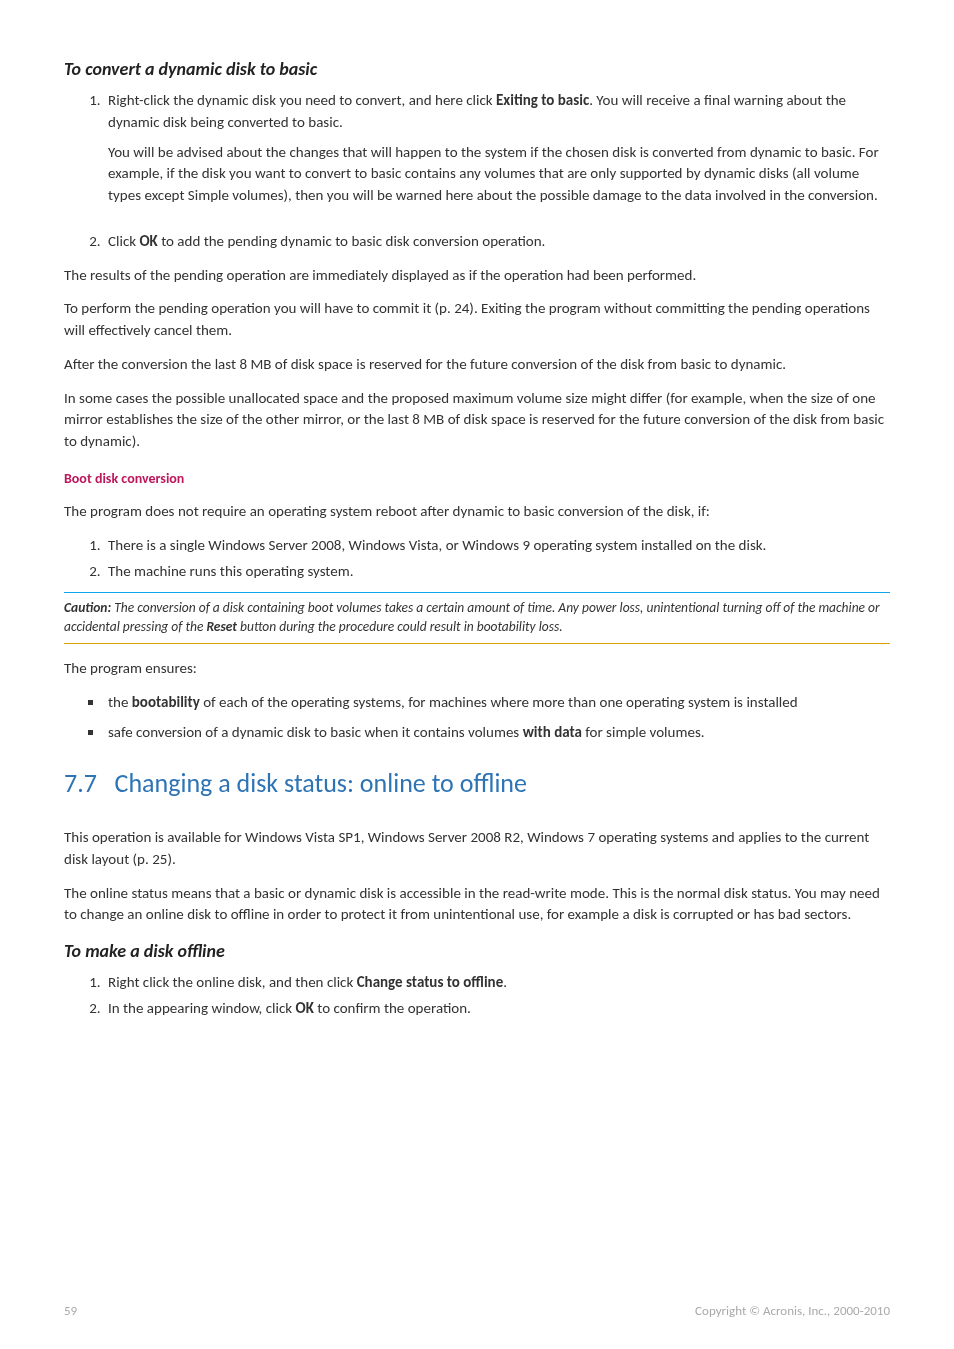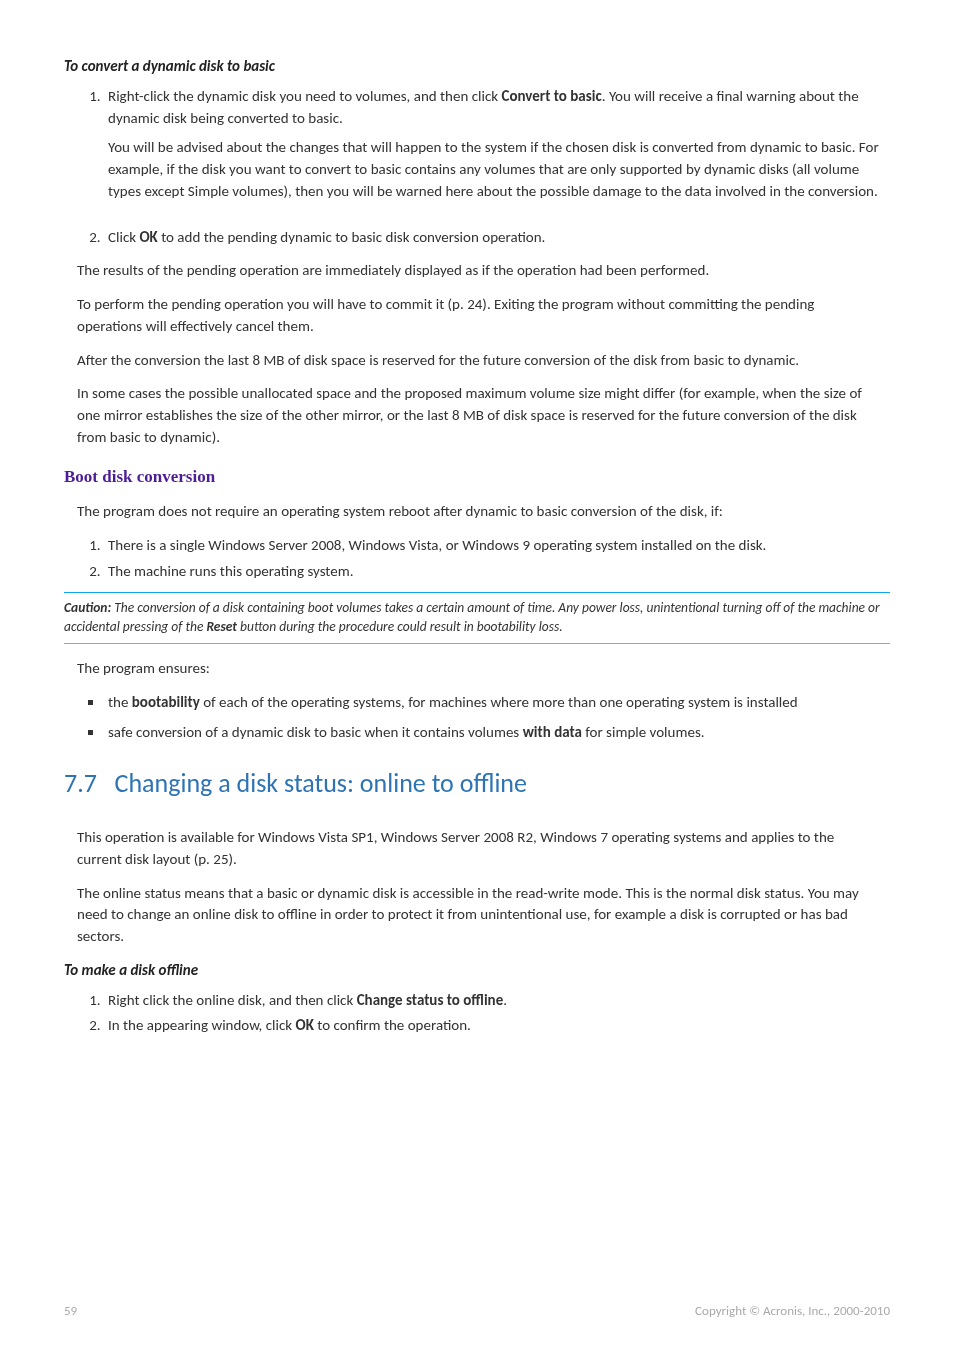--- a/index.html
+++ b/index.html
@@ -10,46 +10,45 @@
       color: #333;
       background: #fff;
       width: 954px;
       padding: 56px 64px 30px 64px;
       position: relative;
       min-height: 1349px;
     }
     .subheading-italic {
       font-style: italic;
       font-weight: bold;
-      font-size: 15px;
+      font-size: 18px;
       margin-bottom: 8px;
       color: #222;
     }
     ol.numbered {
       list-style: decimal;
       padding-left: 40px;
       margin-bottom: 10px;
     }
     ol.numbered li {
       padding-left: 4px;
       margin-bottom: 4px;
     }
     .sub-para {
       margin-top: 8px;
       margin-bottom: 24px;
     }
     .para {
-      margin: 12px 13px;
+      margin: 12px 0;
     }
     .h3 {
       font-weight: bold;
-      font-size: 17px;
+      font-size: 14px;
       margin: 16px 0 10px 0;
-      color: #4c1d95;
-      font-family: Liberation Serif, serif;
+      color: #be185d;
     }
     .caution {
       font-style: italic;
       font-size: 13.5px;
       border-top: 1px solid #0ea5e9;
       border-bottom: 1px solid #d9a300;
       padding: 6px 0;
       margin: 10px 0 14px 0;
       line-height: 1.4;
       color: #333;
@@ -80,21 +79,21 @@
       color: #aaa;
     }
   </style>
 </head>
 <body>
 
 <div class="subheading-italic">To convert a dynamic disk to basic</div>
 
 <ol class="numbered">
   <li>
-    <span>Right-click the dynamic disk you need to volumes, and then click </span><b>Convert to basic</b><span>. You will receive a final warning about the dynamic disk being converted to basic.</span>
+    <span>Right-click the dynamic disk you need to convert, and here click </span><b>Exiting to basic</b><span>. You will receive a final warning about the dynamic disk being converted to basic.</span>
     <div class="sub-para">You will be advised about the changes that will happen to the system if the chosen disk is converted from dynamic to basic. For example, if the disk you want to convert to basic contains any volumes that are only supported by dynamic disks (all volume types except Simple volumes), then you will be warned here about the possible damage to the data involved in the conversion.</div>
   </li>
   <li>
     <span>Click </span><b>OK</b><span> to add the pending dynamic to basic disk conversion operation.</span>
   </li>
 </ol>
 
 <div class="para">The results of the pending operation are immediately displayed as if the operation had been performed.</div>
 <div class="para">To perform the pending operation you will have to commit it (p. 24). Exiting the program without committing the pending operations will effectively cancel them.</div>
 <div class="para">After the conversion the last 8 MB of disk space is reserved for the future conversion of the disk from basic to dynamic.</div>

